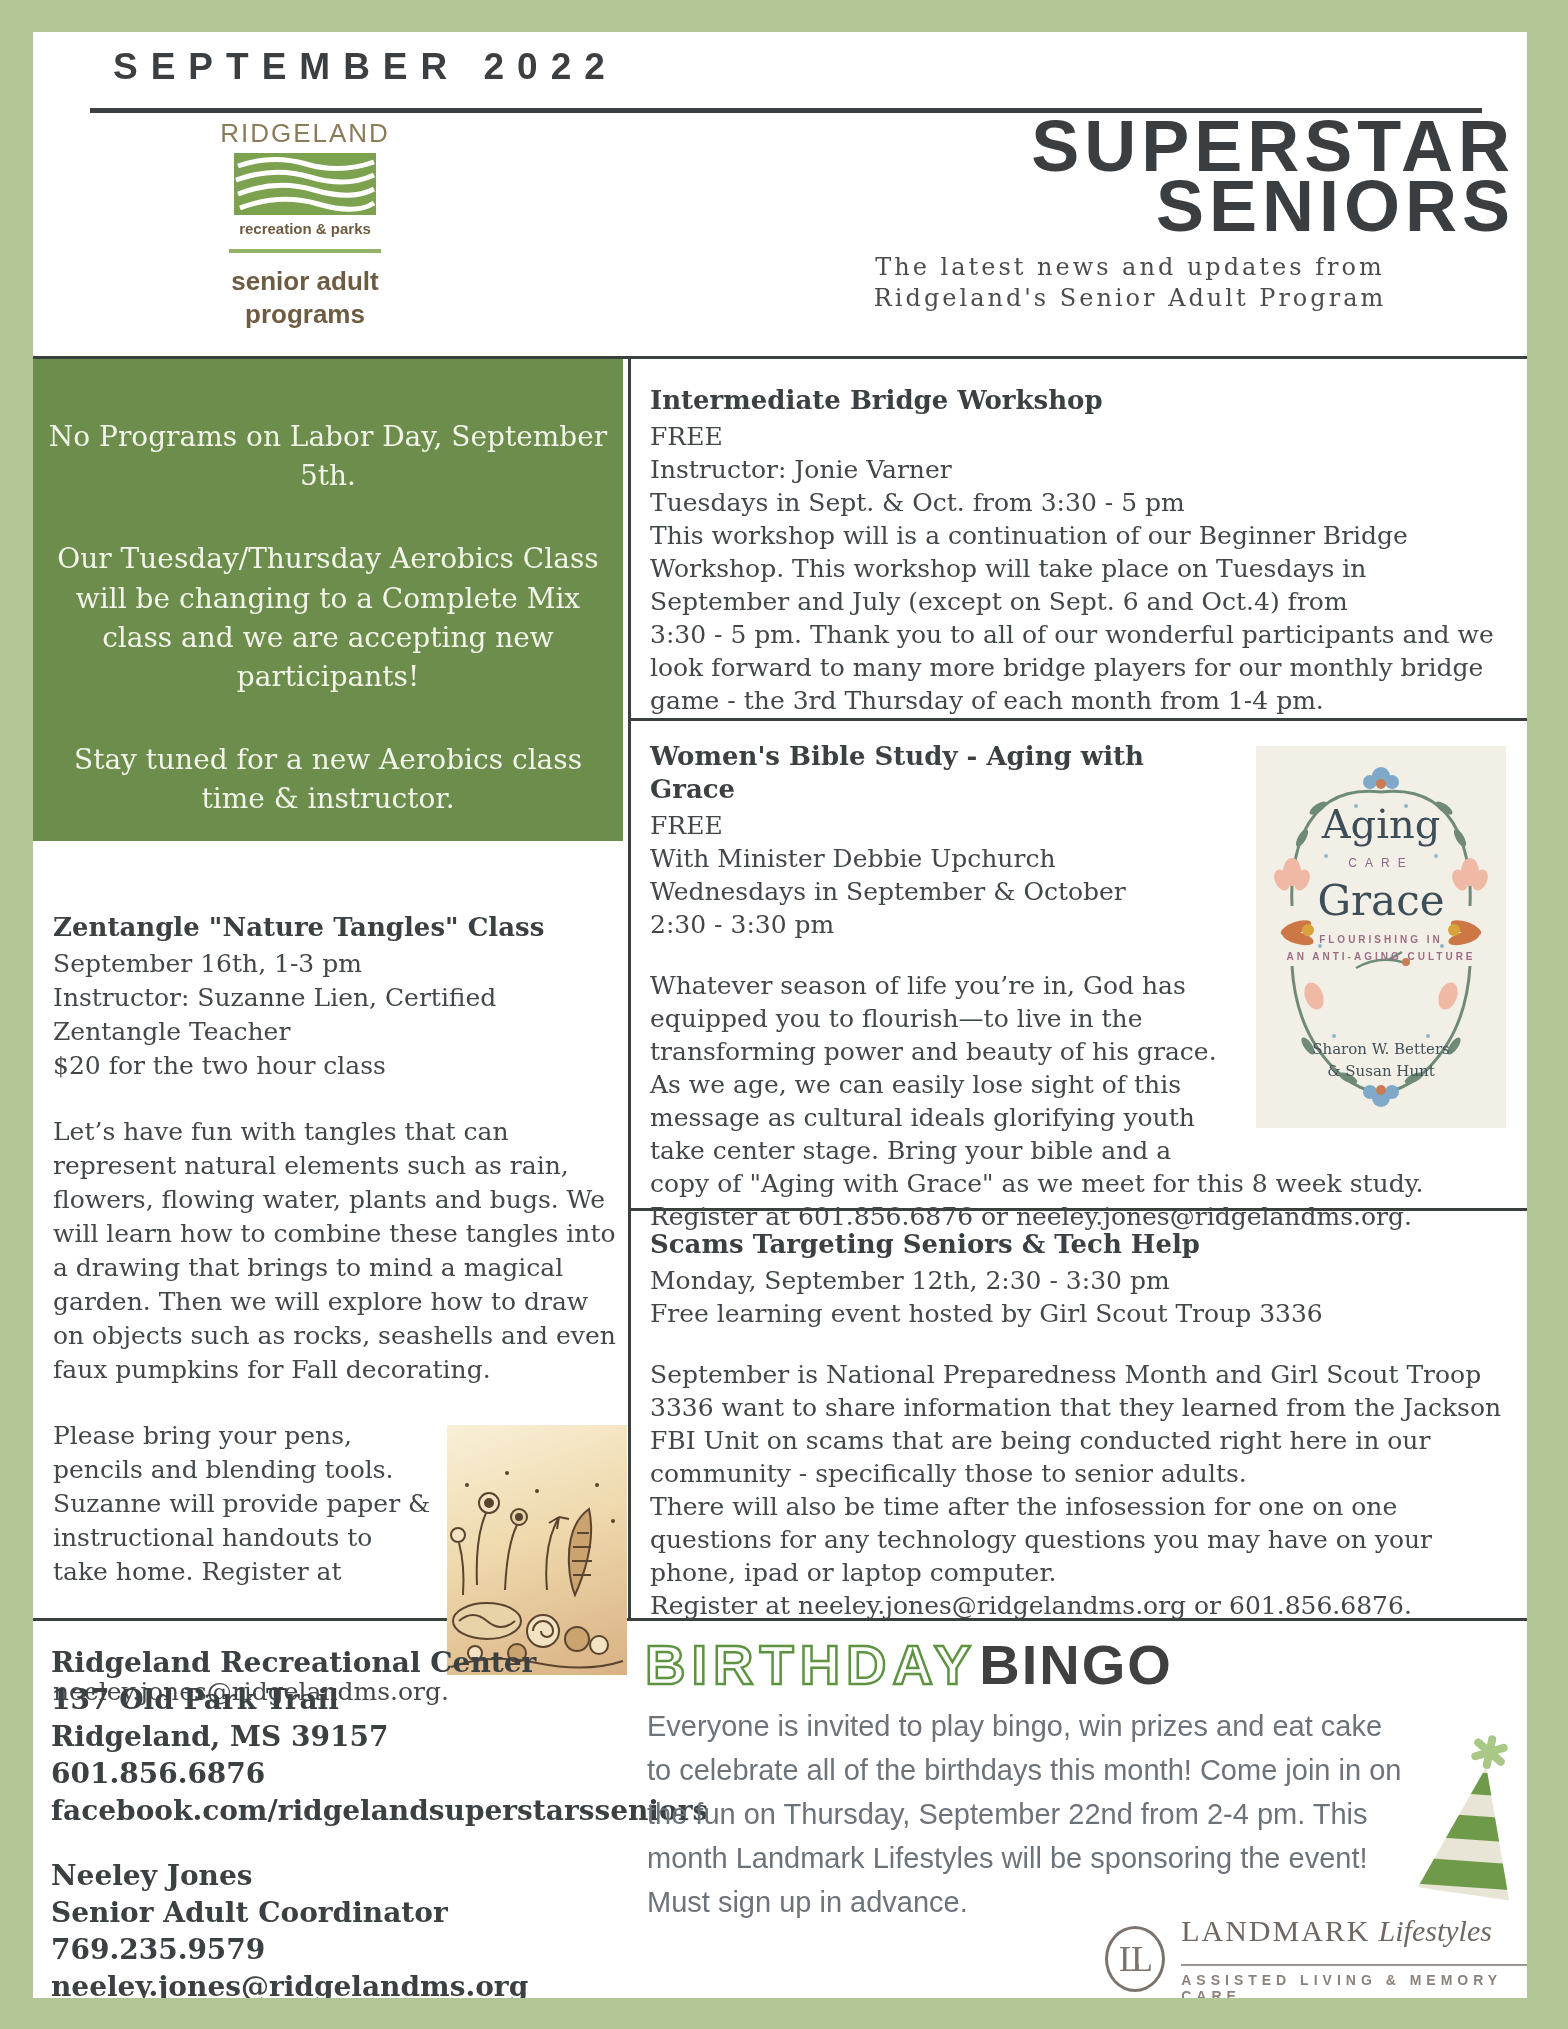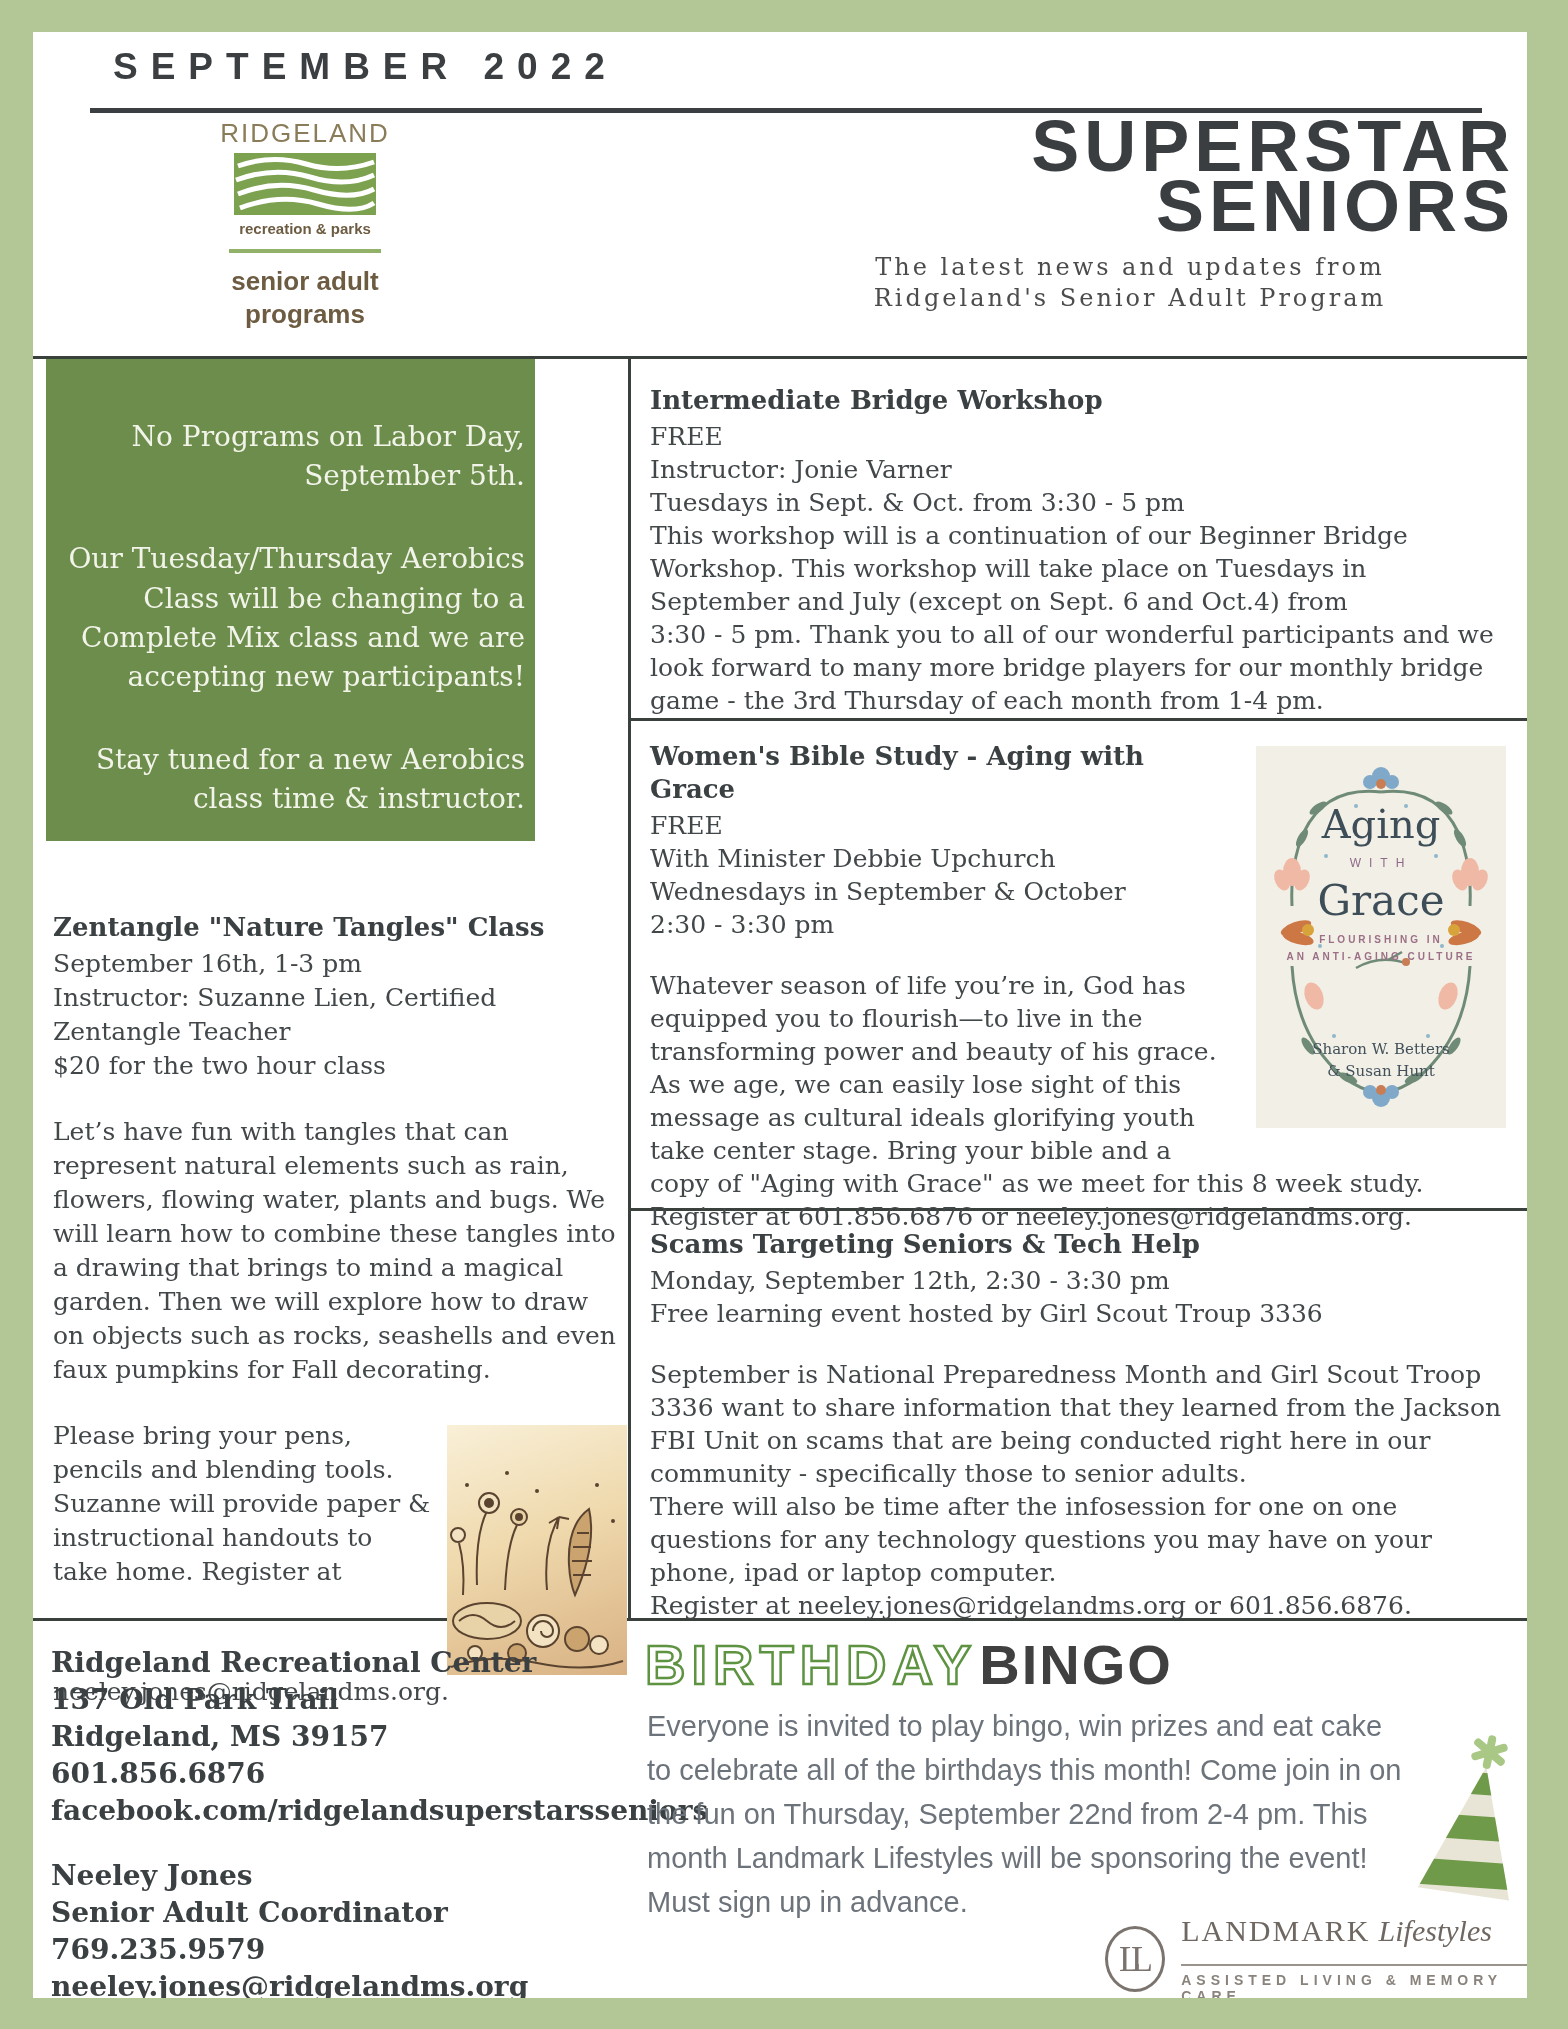--- a/index.html
+++ b/index.html
@@ -27,22 +27,22 @@
 
   
   .rule { position:absolute; background:#3a403b; }
   .rule-top    { left:0;    top:324px;  width:1494px; height:3px; }
   .rule-col    { left:595px; top:324px; width:3px;    height:1265px; }
   .rule-r1     { left:598px; top:686px; width:896px;  height:3px; }
   .rule-r2     { left:598px; top:1176px; width:896px; height:3px; }
   .rule-bottom { left:0;    top:1586px; width:1494px; height:3px; }
 
   
-  .announcement { position:absolute; left:13px; top:327px; width:489px; height:482px; background:#6d8d4c;
-                  color:#f2f4ea; text-align:right; font-size:28px; line-height:1.4; padding-top:58px; }
+  .announcement { position:absolute; left:0; top:327px; width:590px; height:482px; background:#6d8d4c;
+                  color:#f2f4ea; text-align:center; font-size:28px; line-height:1.4; padding-top:58px; }
   .announcement p { margin:0 10px 44px; }
 
   .zentangle { position:absolute; left:20px; top:878px; width:574px; color:#42474a;
                font-size:25px; line-height:34px; }
   .sec-title { font-weight:bold; font-size:26px; color:#3b4043; margin-bottom:3px; }
   .zentangle .para { margin-top:32px; }
   .zt-art { float:right; width:180px; height:250px; margin:6px 0 0 14px;
             background:linear-gradient(160deg,#f9f0d8 0%,#efd9ad 45%,#d8b183 100%); }
 
   
@@ -252,21 +252,21 @@
             <circle cx="64" cy="200" r="2"></circle>
           <circle cx="186" cy="200" r="2"></circle>
             <circle cx="78" cy="290" r="2"></circle>
             <circle cx="172" cy="290" r="2"></circle>
           <circle cx="100" cy="60" r="2"></circle>
             <circle cx="150" cy="60" r="2"></circle>
         </g>
       </svg>
       <div class="book-text">
         <div class="bk-title1">Aging</div>
-        <div class="bk-with">WITH</div>
+        <div class="bk-with">CARE</div>
         <div class="bk-title2">Grace</div>
         <div class="bk-sub">
           <div>FLOURISHING IN</div>
           <div>AN ANTI-AGING CULTURE</div>
         </div>
         <div class="bk-authors">
           <div>Sharon W. Betters</div>
           <div>&amp; Susan Hunt</div>
         </div>
       </div>

